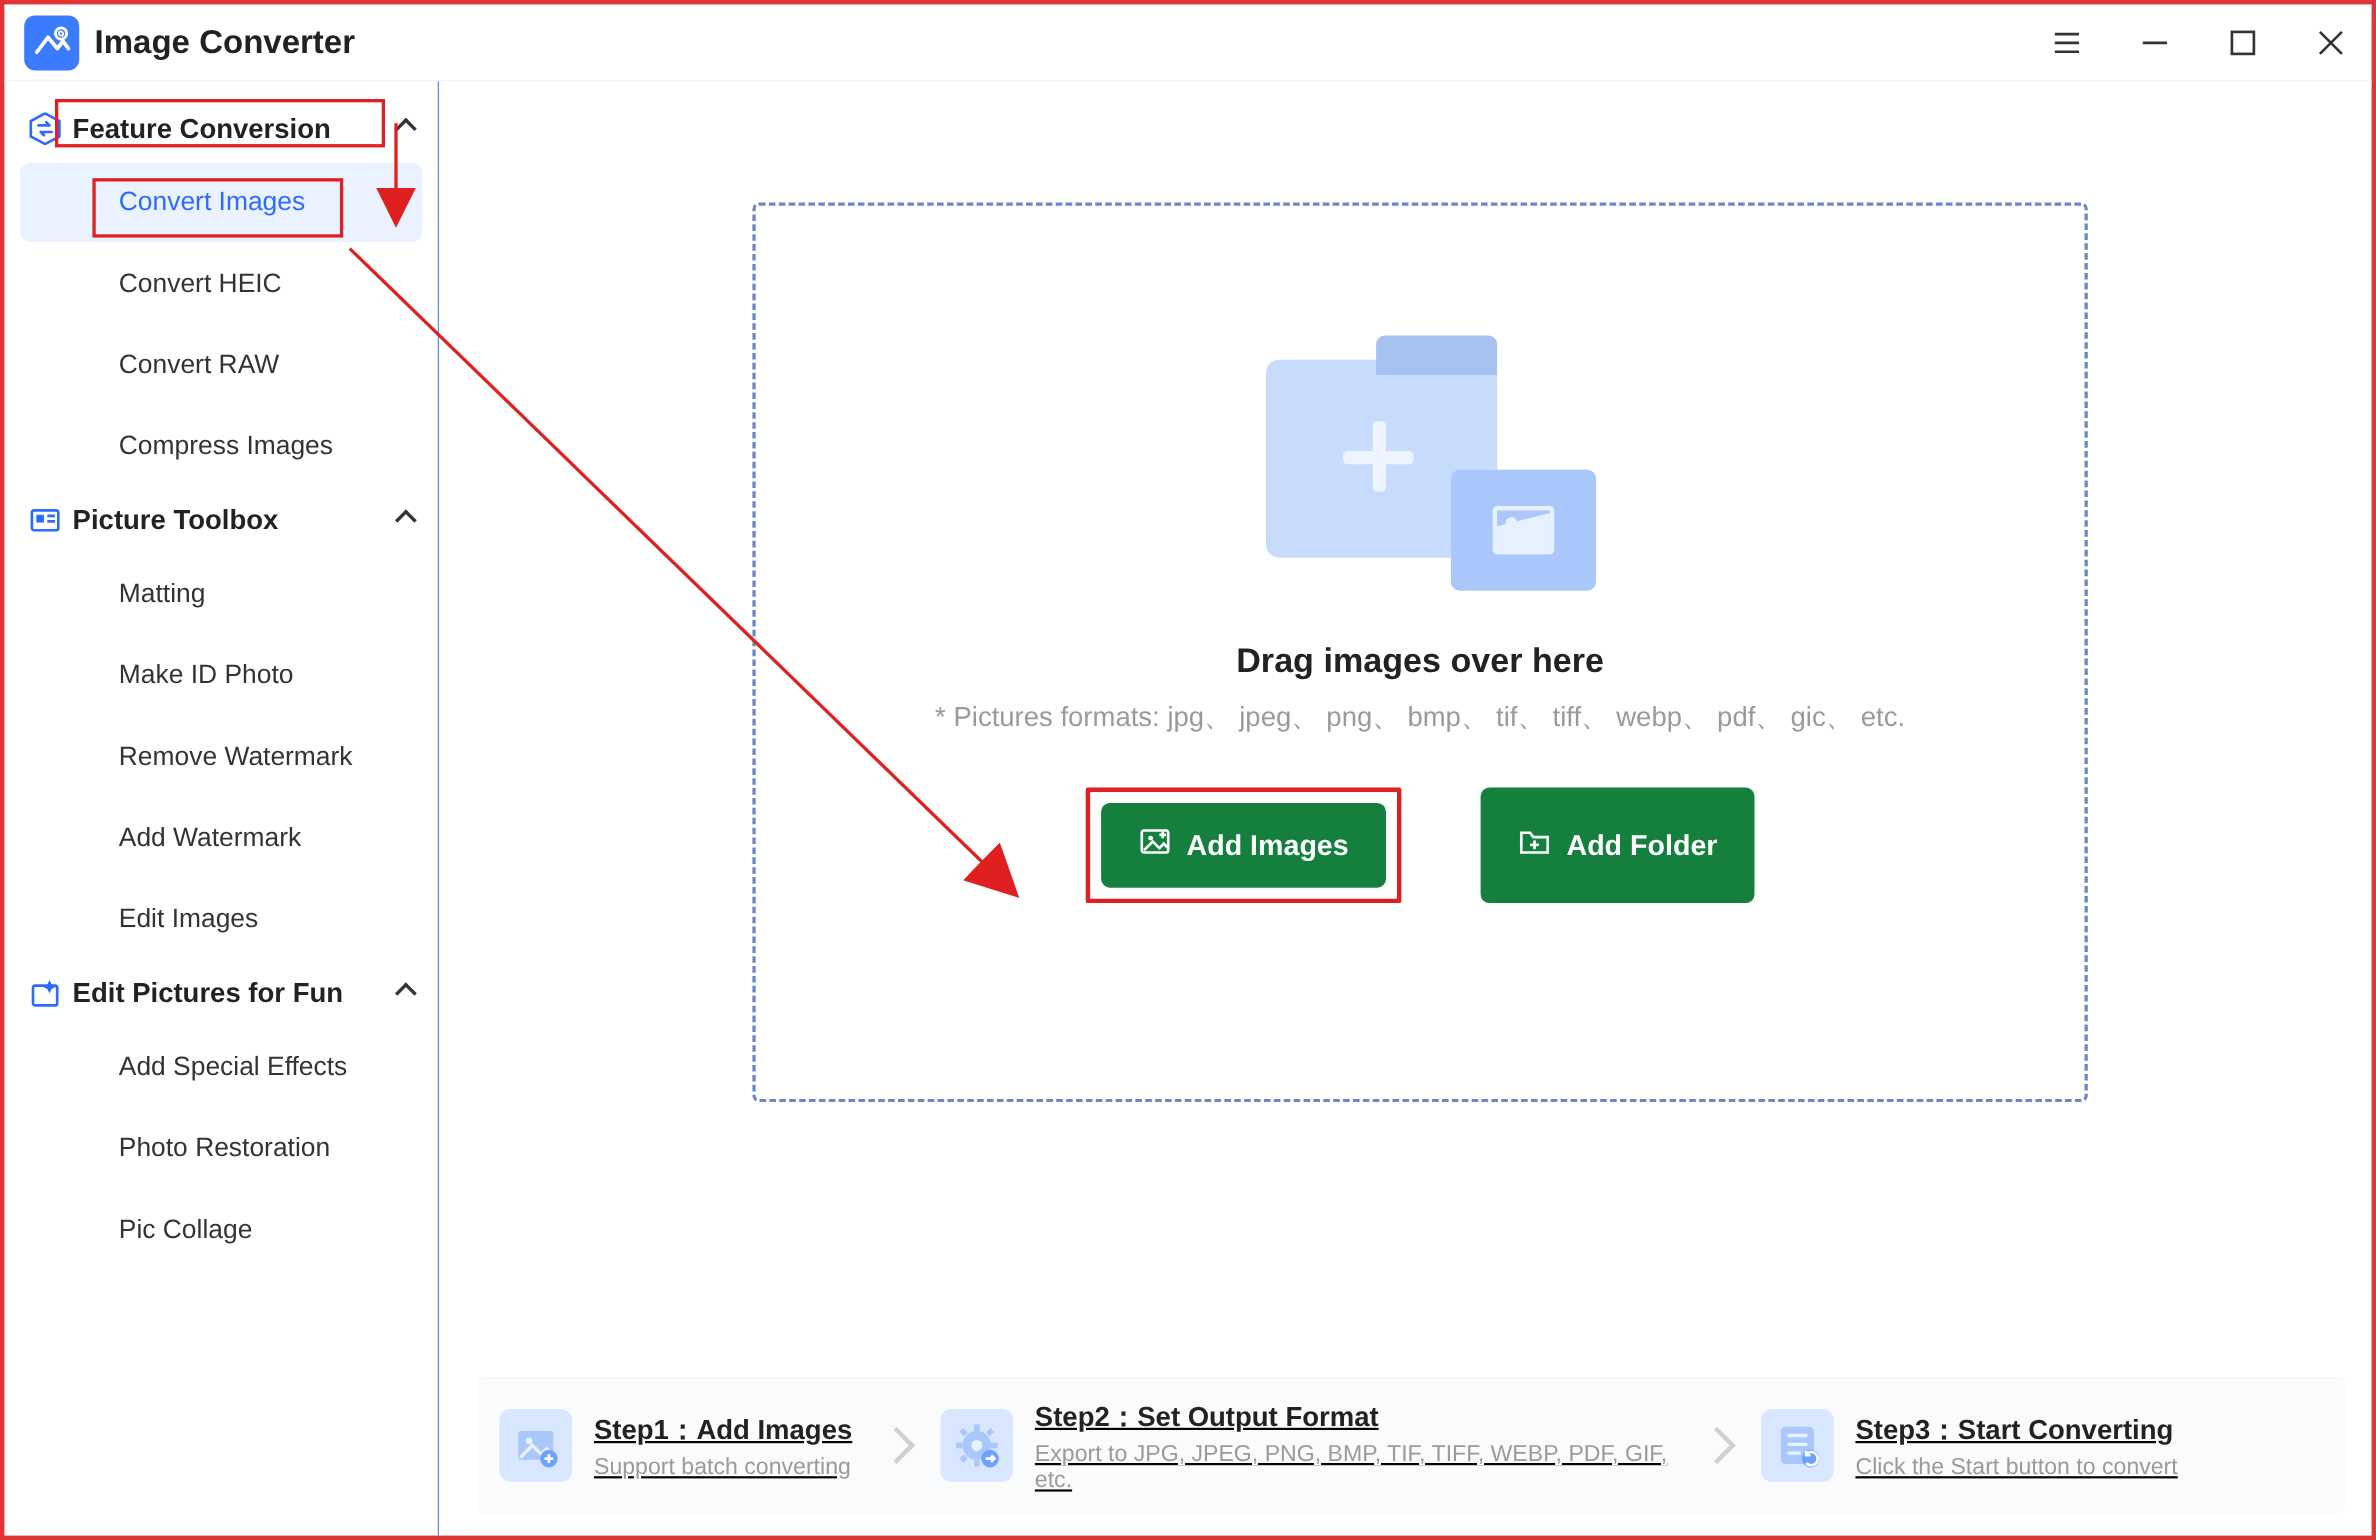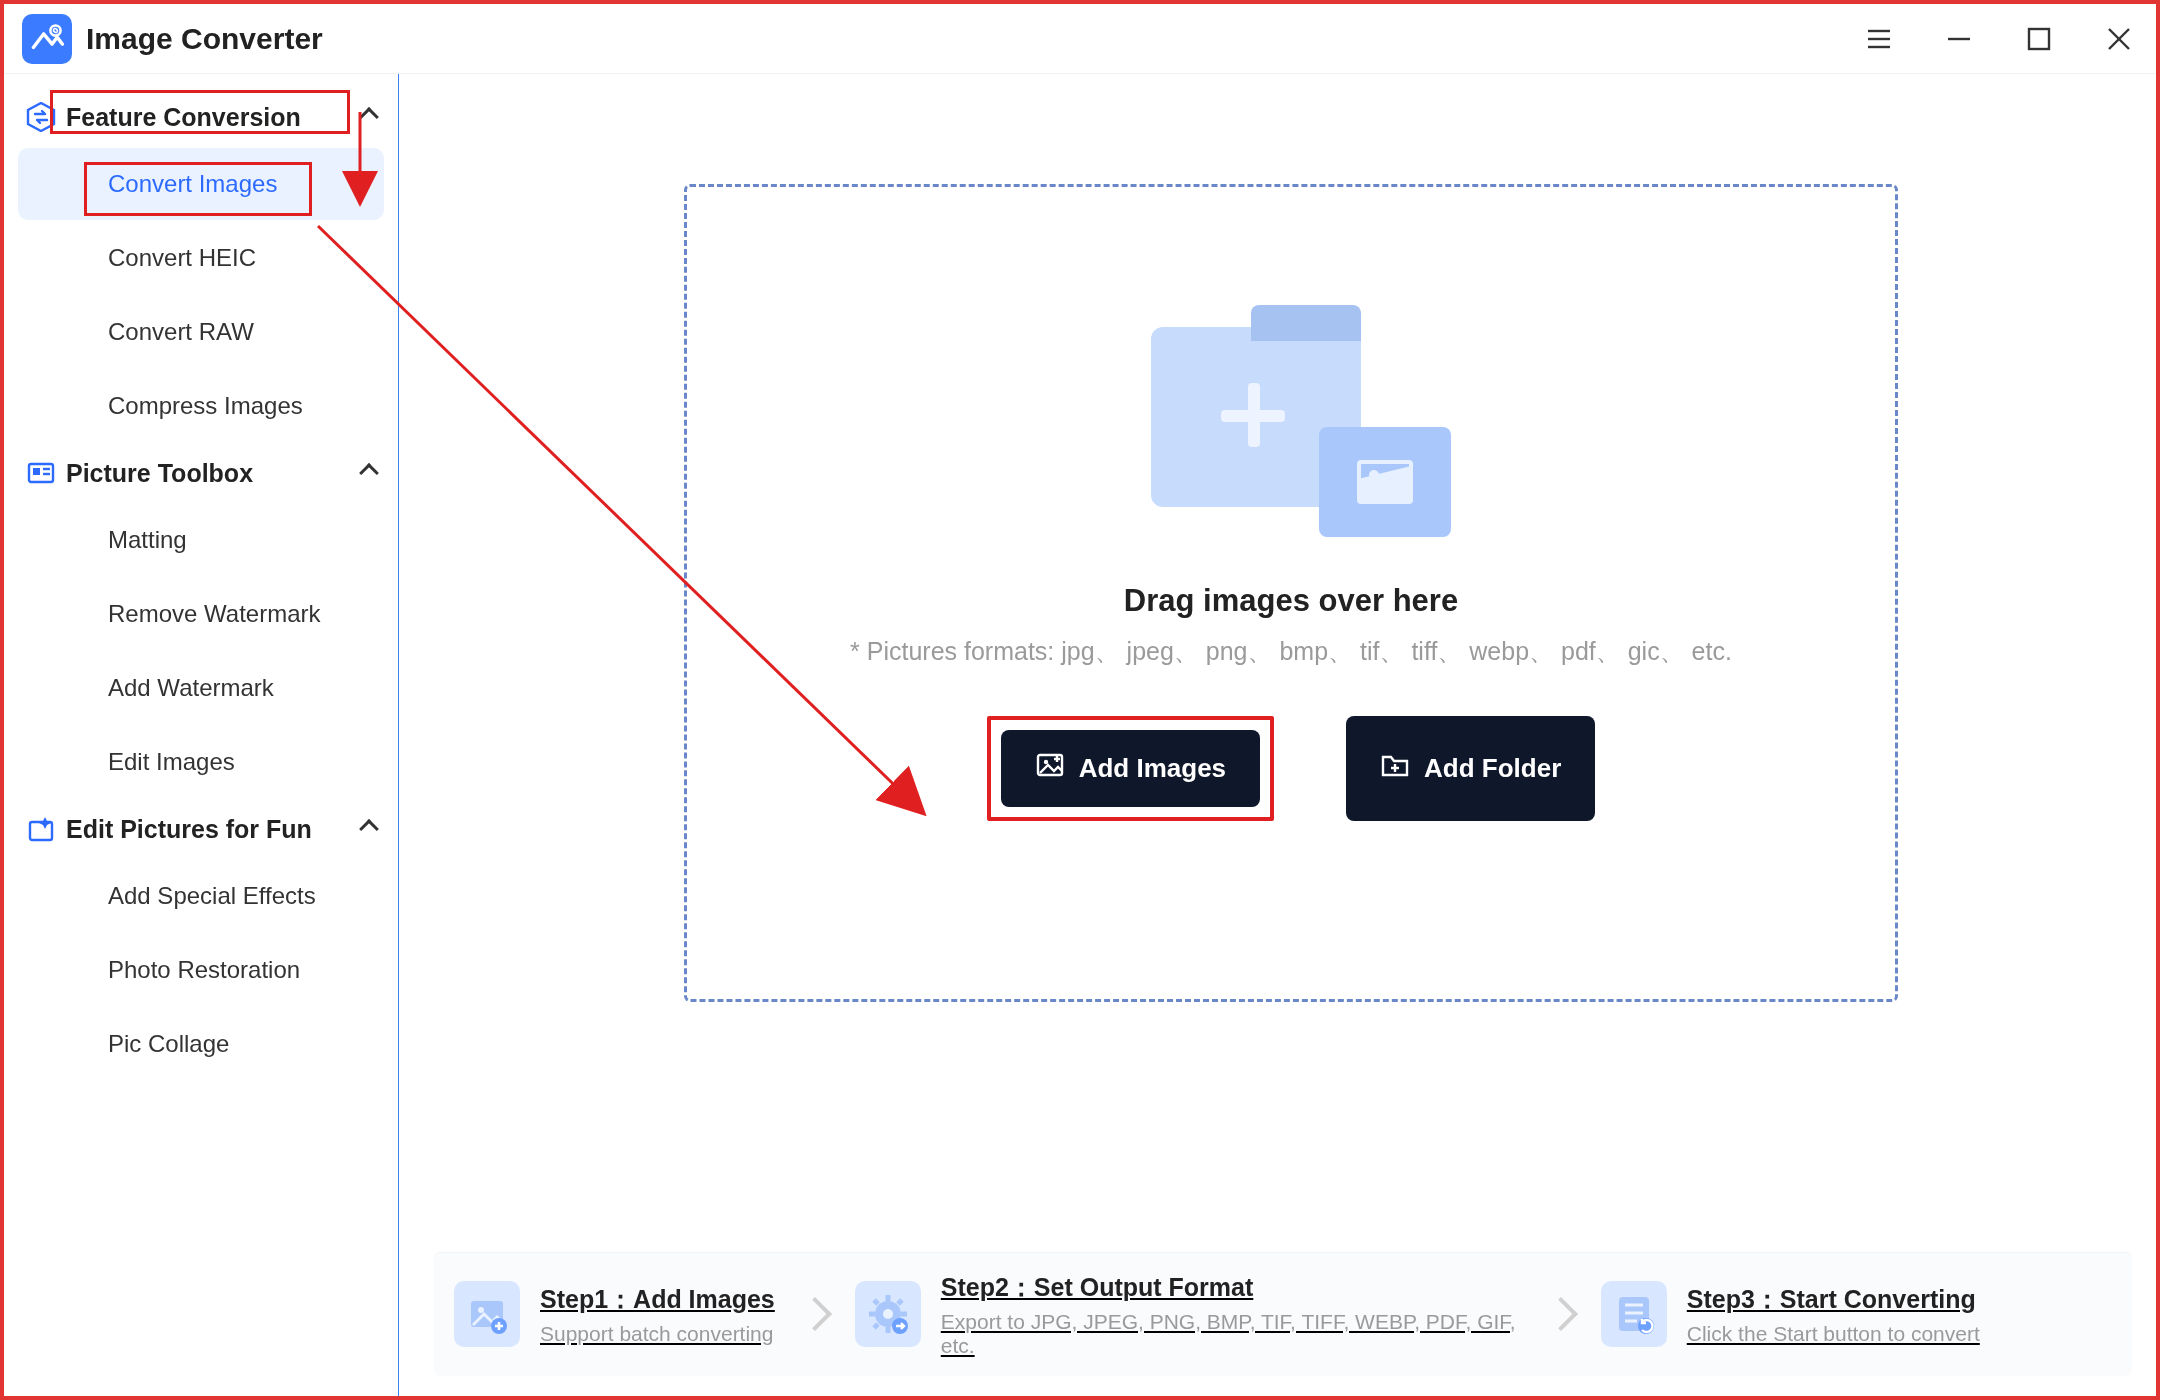--- a/index.html
+++ b/index.html
@@ -35,21 +35,21 @@
 .dz-plus::before { left: 27px; top: 0; width: 12px; height: 64px; }
 .dz-plus::after { top: 27px; left: 0; height: 12px; width: 64px; }
 .dz-pic { position: absolute; right: 0; bottom: 10px; width: 132px; height: 110px; background: #a9c7fb; border-radius: 8px; display: flex; align-items: center; justify-content: center; }
 .dz-pic-inner { width: 56px; height: 44px; border: 4px solid #e6f0ff; border-radius: 4px; position: relative; overflow: hidden; }
 .dz-pic-inner::before { content: ""; position: absolute; left: 8px; top: 6px; width: 10px; height: 10px; background: #e6f0ff; border-radius: 50%; }
 .dz-pic-inner::after { content: ""; position: absolute; left: -4px; bottom: -10px; width: 80px; height: 40px; background: #e6f0ff; transform: rotate(-14deg); }
 
 .dz-headline { margin-top: 36px; font-size: 31px; font-weight: 700; color: #222; }
 .dz-sub { margin-top: 16px; font-size: 25px; color: #9a9a9a; }
 .dz-buttons { margin-top: 48px; display: flex; gap: 72px; }
-.btn-primary { display: flex; align-items: center; gap: 14px; background: #0f172a; color: #fff; font-size: 26px; font-weight: 600; padding: 20px 34px; border-radius: 8px; border: none; cursor: pointer; }
+.btn-primary { display: flex; align-items: center; gap: 14px; background: #15803d; color: #fff; font-size: 26px; font-weight: 600; padding: 20px 34px; border-radius: 8px; border: none; cursor: pointer; }
 .btn-primary svg { width: 30px; height: 30px; }
 
 .addimg-redbox { position: relative; border: 4px solid #e02020; padding: 10px; border-radius: 2px; }
 
 .footer-steps { position: absolute; left: 430px; right: 24px; bottom: 20px; height: 124px; background: #fafbfd; border-radius: 6px; display: flex; align-items: center; padding: 0 20px; box-shadow: 0 1px 0 rgba(0,0,0,0.03) inset; text-decoration: underline; }
 .step { display: flex; align-items: center; gap: 20px; }
 .step-icon { width: 66px; height: 66px; border-radius: 10px; background: #d8e6ff; display: flex; align-items: center; justify-content: center; }
 .step-icon svg { width: 42px; height: 42px; }
 .step-text .st { font-size: 25px; font-weight: 700; color: #222; margin-bottom: 6px; }
 .step-text .ss { font-size: 21px; color: #9a9a9a; max-width: 580px; }
@@ -123,20 +123,21 @@
               <rect x="3" y="6" width="24" height="18" fill="none" stroke="#2d6bff" stroke-width="2.4" rx="2"></rect>
               <rect x="7" y="10" width="7" height="7" fill="#2d6bff"></rect>
               <line x1="17" y1="11" x2="24" y2="11" stroke="#2d6bff" stroke-width="2.4"></line>
               <line x1="17" y1="16" x2="24" y2="16" stroke="#2d6bff" stroke-width="2.4"></line>
             </svg>
         </span>
         <span>Picture Toolbox</span>
         <span class="chev"></span>
       </div>
       <div class="sidebar-item"><span>Matting</span></div>
+      <div class="sidebar-item"><span>Make ID Photo</span></div>
       <div class="sidebar-item"><span>Remove Watermark</span></div>
       <div class="sidebar-item"><span>Add Watermark</span></div>
       <div class="sidebar-item"><span>Edit Images</span></div>
 
       <div class="section-header">
         <span class="hdr-icon">
           <svg viewBox="0 0 30 30">
               <rect x="4" y="8" width="22" height="18" fill="none" stroke="#2d6bff" stroke-width="2.4" rx="2"></rect>
               <path d="M19 3 L21 7 L25 9 L21 11 L19 15 L17 11 L13 9 L17 7 Z" fill="#2d6bff"></path>
             </svg>

